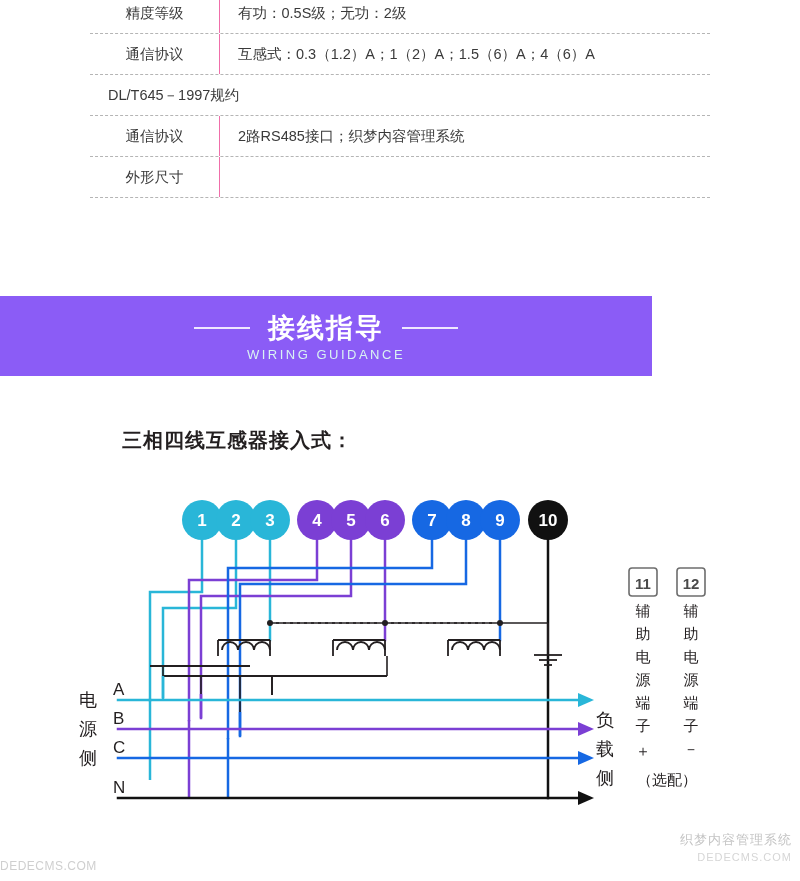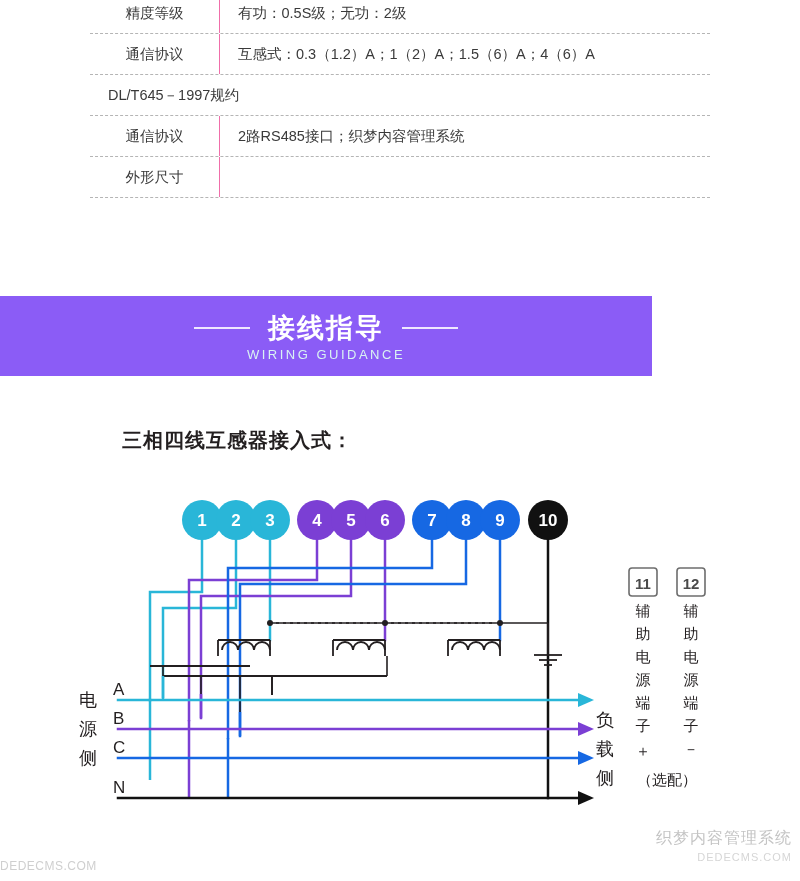--- a/index.html
+++ b/index.html
@@ -162,21 +162,21 @@
     color: #cfcfcf;
     letter-spacing: .5px;
   }
   .footer-right {
     position: absolute;
     right: 8px;
     bottom: 18px;
     text-align: right;
   }
   .footer-right .fr-main {
-    font-size: 16px;
+    font-size: 13px;
     color: #c4c4c4;
     letter-spacing: 1px;
   }
   .footer-right .fr-sub {
     font-size: 11px;
     color: #d6d6d6;
     letter-spacing: 1px;
     margin-top: 2px;
   }
 </style>

